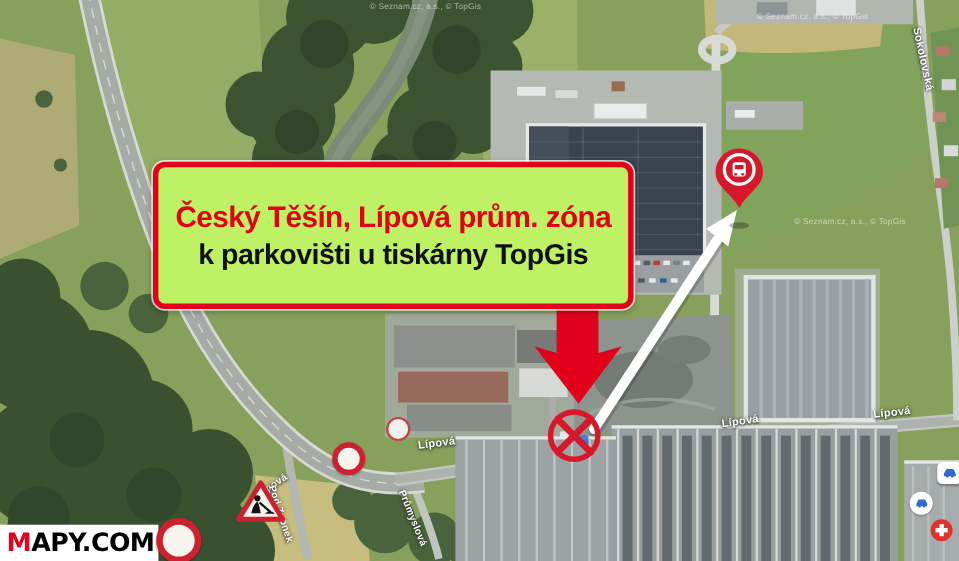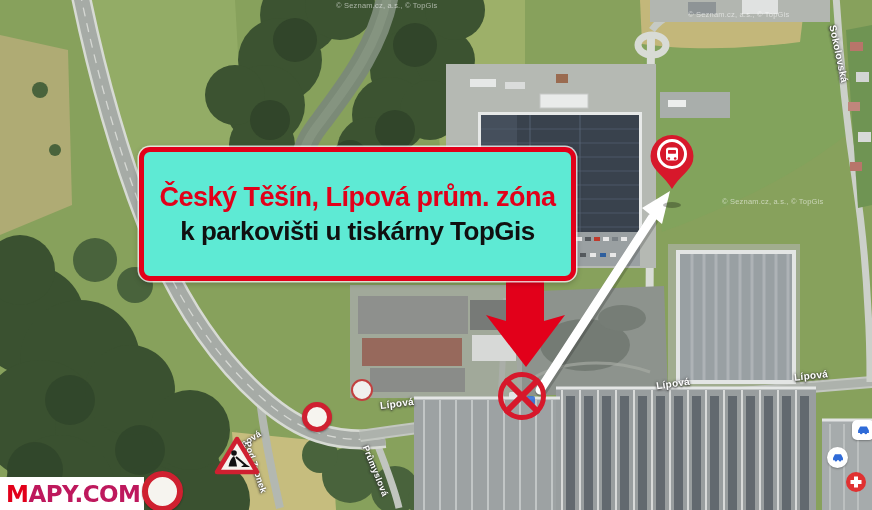--- a/index.html
+++ b/index.html
@@ -18,21 +18,21 @@
   }
   .street.small{font-size:9px;}
   .attr{
     position:absolute;z-index:2;color:rgba(255,255,255,.55);font-size:7.5px;
     white-space:nowrap;letter-spacing:.2px;
   }
 
   
   .notice{
     position:absolute;left:139px;top:147px;width:437px;height:134px;z-index:5;
-    box-sizing:border-box;background:#5eead4;border:5px solid #e2001a;border-radius:11px;
+    box-sizing:border-box;background:#bef264;border:5px solid #e2001a;border-radius:11px;
     display:flex;flex-direction:column;justify-content:center;align-items:center;gap:7px;
     box-shadow:0 0 0 1.5px rgba(255,255,255,.75),0 2px 6px rgba(0,0,0,.3);
   }
   .notice .t1{font-weight:700;font-size:27px;line-height:1;color:#e2001a;letter-spacing:-.5px;}
   .notice .t2{font-weight:700;font-size:26px;line-height:1;color:#101010;letter-spacing:-.5px;}
 
   
   .sign-circle{
     position:absolute;z-index:3;box-sizing:border-box;border-radius:50%;
     background:#f6f4ef;border:5px solid #cf2030;box-shadow:0 1px 2px rgba(0,0,0,.35);
@@ -54,21 +54,21 @@
   .poi-pharm::before{width:11px;height:4px;transform:translate(-50%,-50%);}
   .poi-pharm::after{width:4px;height:11px;transform:translate(-50%,-50%);}
 
   
   .logo{
     position:absolute;left:0;top:477px;width:144px;height:33px;z-index:6;background:#fff;
     display:flex;align-items:center;padding-left:6px;box-sizing:border-box;
     font-family:"DejaVu Sans",sans-serif;font-weight:700;font-size:23px;letter-spacing:-.5px;
   }
   .logo .m{color:#e2001a;}
-  .logo .rest{color:#be185d;}
+  .logo .rest{color:#000000;}
 </style>
 </head>
 <body>
 
 <div class="stage">
 
   <svg class="map" width="872" height="510" viewBox="0 0 872 510" xmlns="http://www.w3.org/2000/svg">
     <rect width="872" height="510" fill="#87a15c"></rect>
 
     <path d="M90,0 H235 L244,160 C200,170 158,170 128,164 Z" fill="#93ac66"></path>

